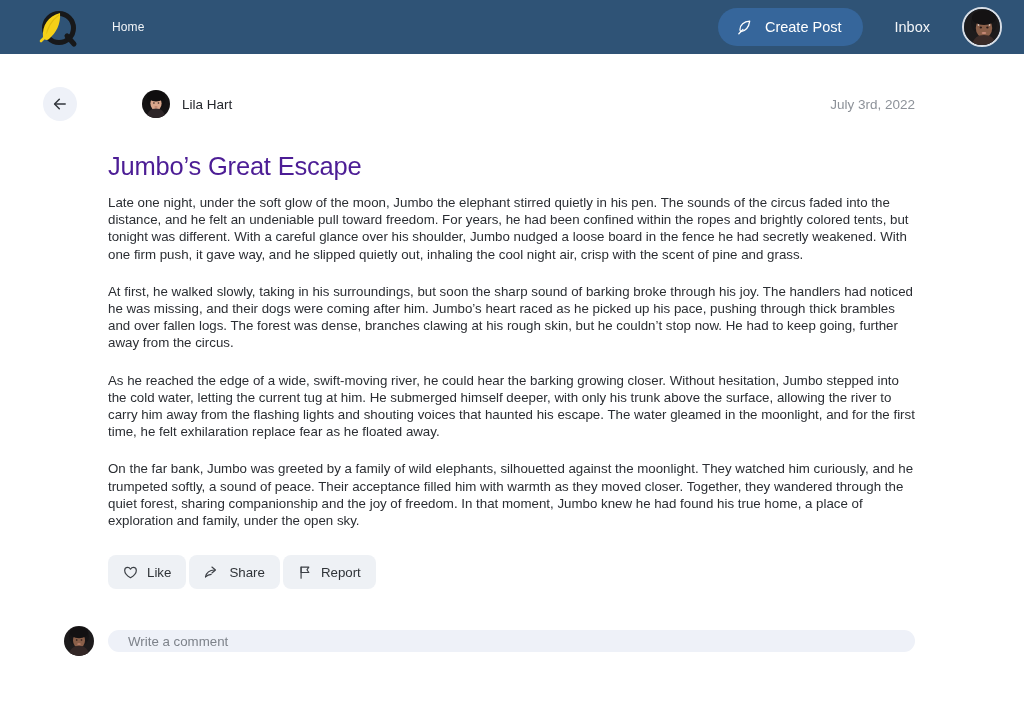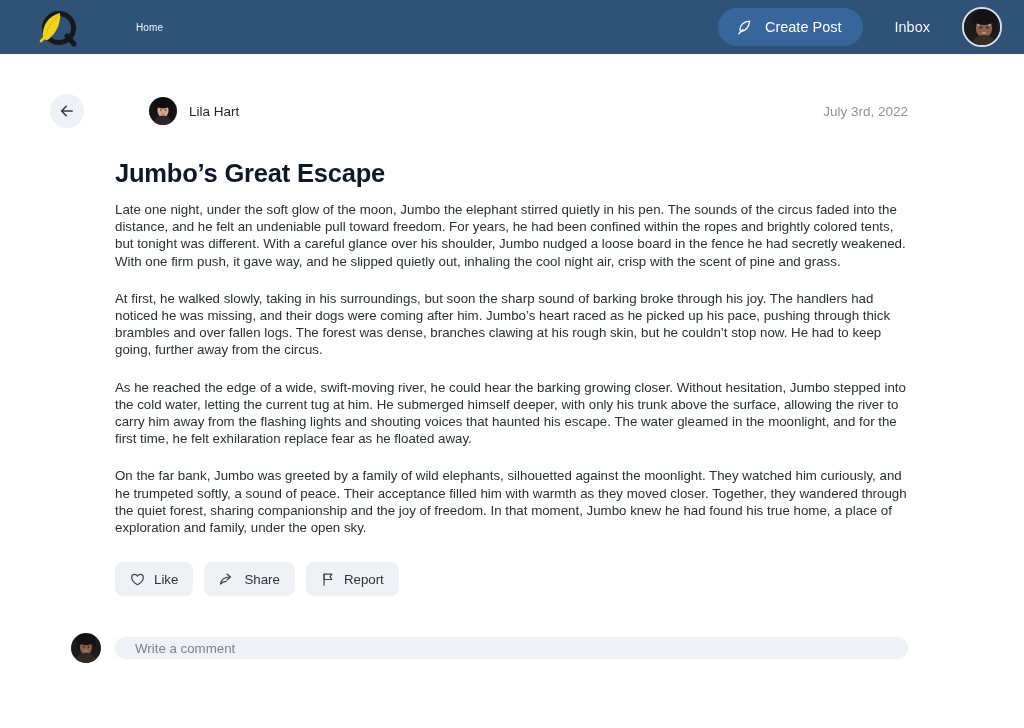--- a/index.html
+++ b/index.html
@@ -32,22 +32,22 @@
     height: 46px;
     display: flex;
     align-items: center;
     justify-content: center;
     flex: 0 0 auto;
     cursor: pointer;
   }
 
   .nav-home {
     color: #f2f5f8;
-    font-size: 10px;
-    margin-left: 56px;
+    font-size: 12px;
+    margin-left: 32px;
     letter-spacing: .1px;
     cursor: pointer;
   }
 
   .nav-right {
     margin-left: auto;
     display: flex;
     align-items: center;
     gap: 0;
   }
@@ -83,21 +83,21 @@
     height: 40px;
     border-radius: 50%;
     overflow: hidden;
     border: 2px solid #d8dee6;
     cursor: pointer;
     flex: 0 0 auto;
   }
 
   
   .page {
-    padding: 16px;
+    padding: 9px;
     background: #fff;
     height: 674px;
     position: relative;
   }
 
   .post-head {
     display: flex;
     align-items: center;
     padding: 24px 34px 0 34px;
   }
@@ -136,39 +136,39 @@
     color: #8d9299;
     padding-right: 66px;
   }
 
   .content {
     padding: 0 100px 0 99px;
   }
 
   .post-title {
     font-size: 25.5px;
-    font-weight: bold;
+    font-weight: normal;
     letter-spacing: -.2px;
-    color: #0f172a;
+    color: #4c1d95;
     margin-top: 31px;
   }
 
   .post-body p {
     font-size: 13.3px;
     line-height: 17.2px;
     color: #2b2e33;
     margin-top: 20px;
     text-align: left;
   }
   .post-body p:first-child { margin-top: 13px; }
 
   
   .actions {
     display: flex;
-    gap: 11px;
+    gap: 3px;
     margin-top: 26px;
   }
 
   .action-btn {
     display: flex;
     align-items: center;
     gap: 9px;
     background: #eef1f5;
     border: none;
     border-radius: 8px;

